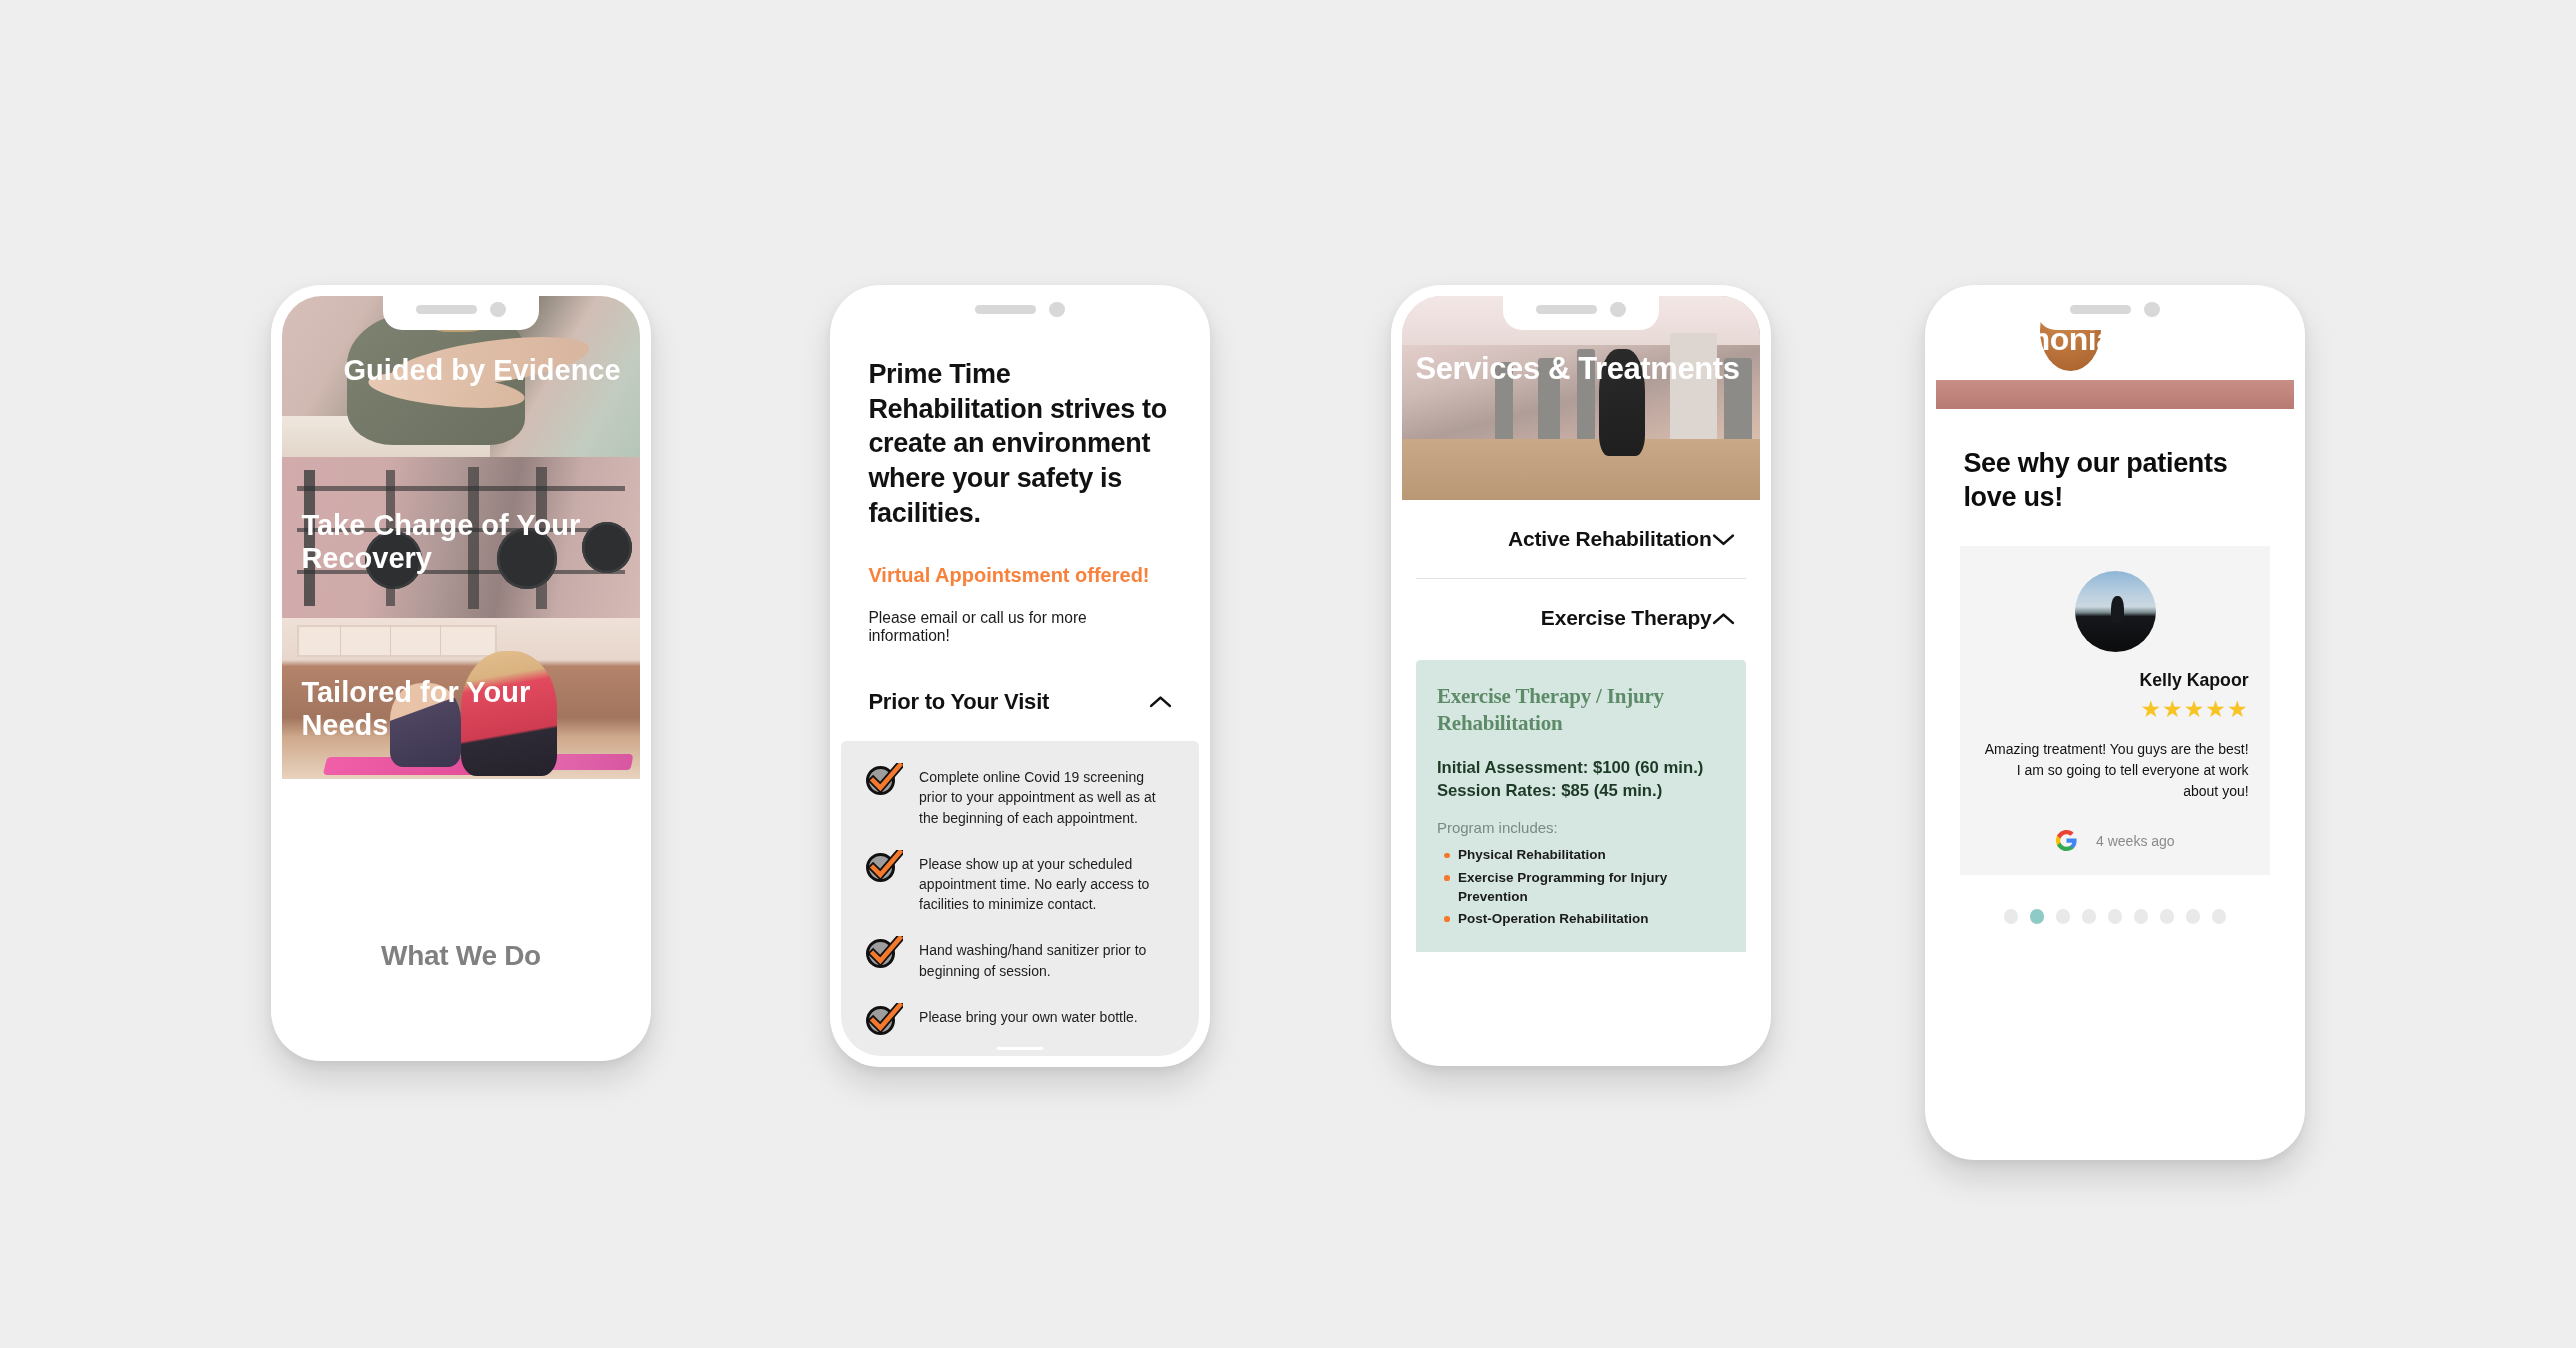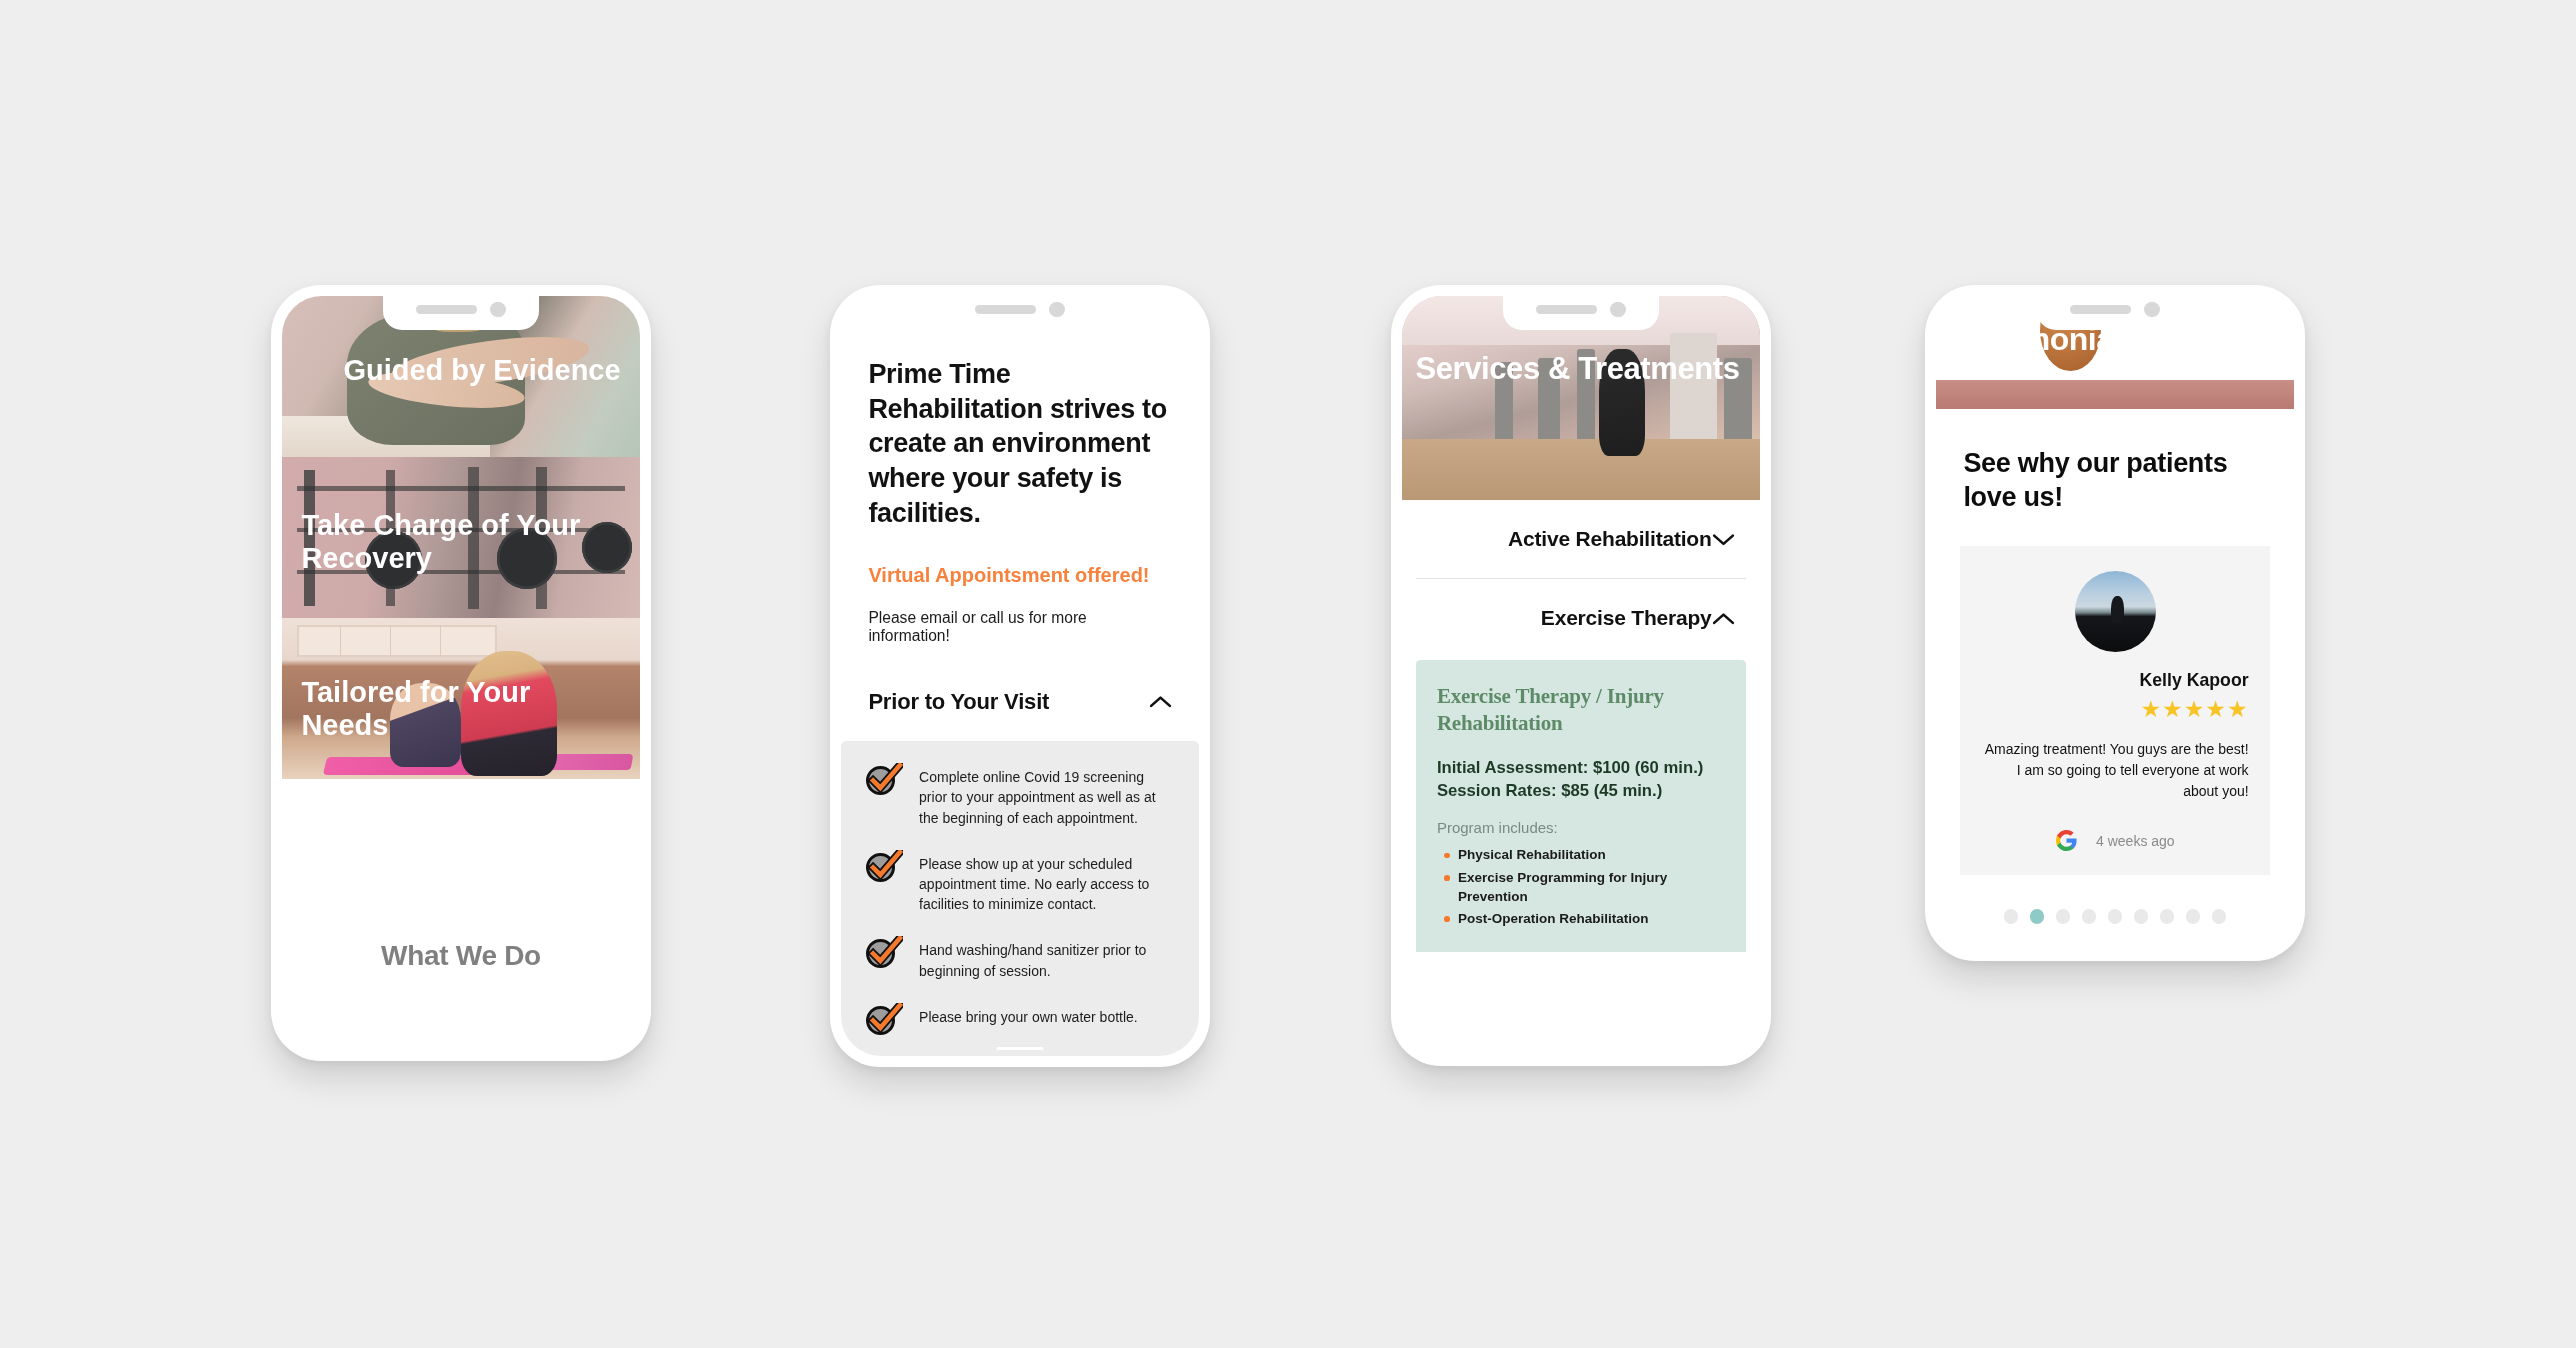--- a/index.html
+++ b/index.html
@@ -164,21 +164,21 @@
   .p3 .panel .rates { margin-top: 20px; font-size: 16.7px; font-weight: 700; color: #1d3a26; line-height: 1.38; }
   .p3 .panel .incl { margin-top: 17.7px; font-size: 15px; color: #7a8a83; }
   .p3 .panel ul { margin-top: 9px; padding-left: 21px; list-style: none; font-weight: bold; }
   .p3 .panel li { font-size: 13.5px; color: #1b1b1b; line-height: 1.42; position: relative; margin-bottom: 3.1px; }
   .p3 .panel li::before {
     content: ""; position: absolute; left: -13.5px; top: 7.3px;
     width: 5.7px; height: 5.7px; border-radius: 50%; background: #f4792c;
   }
 
   
-  .p4 { left: 1925px; top: 285px; height: 676px; }
+  .p4 { left: 1925px; top: 285px; height: 875px; }
   .p4 .hero { position: relative; width: 100%; height: 113px; overflow: hidden; }
   .img-test{position:absolute;inset:0;
     background:
       linear-gradient(0deg, rgba(217,176,176,.34), rgba(217,176,176,.34)),
       linear-gradient(96deg,#e8cfd0 0%, #dfc3bd 14%, #c9a48c 26%, #b9855f 36%, #e2cdbd 48%, #cf9f87 62%, #a9apr 68%, #7b4e36 74%, #d8b8a6 88%, #ecd8cc 100%);}
   .img-test .ball{position:absolute;left:29%;top:-6%;width:17%;height:72%;border-radius:50%;
     background:radial-gradient(circle at 38% 32%, #d08a4d, #a85f2c);}
   .img-test .seat{position:absolute;left:0;bottom:0;width:100%;height:26%;
     background:linear-gradient(180deg,#c88f86,#b87a72);}
   .p4 .hero .title {

